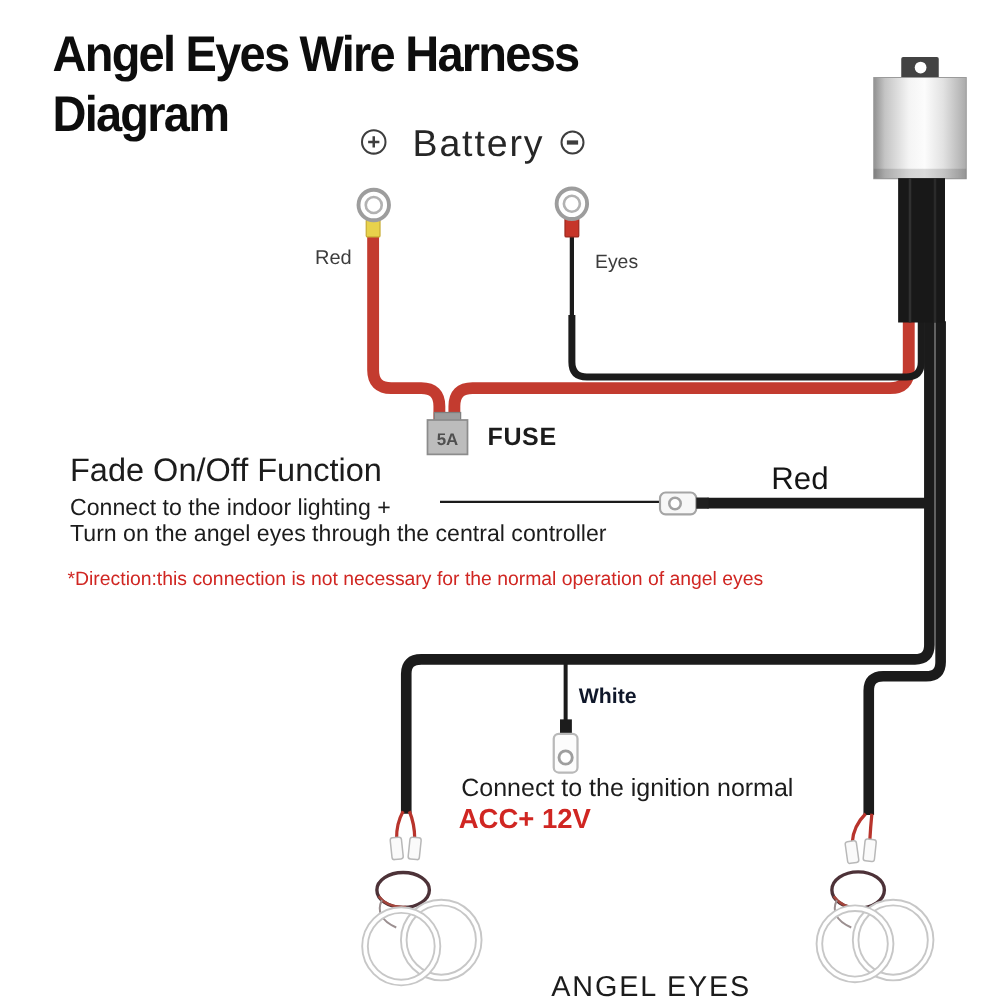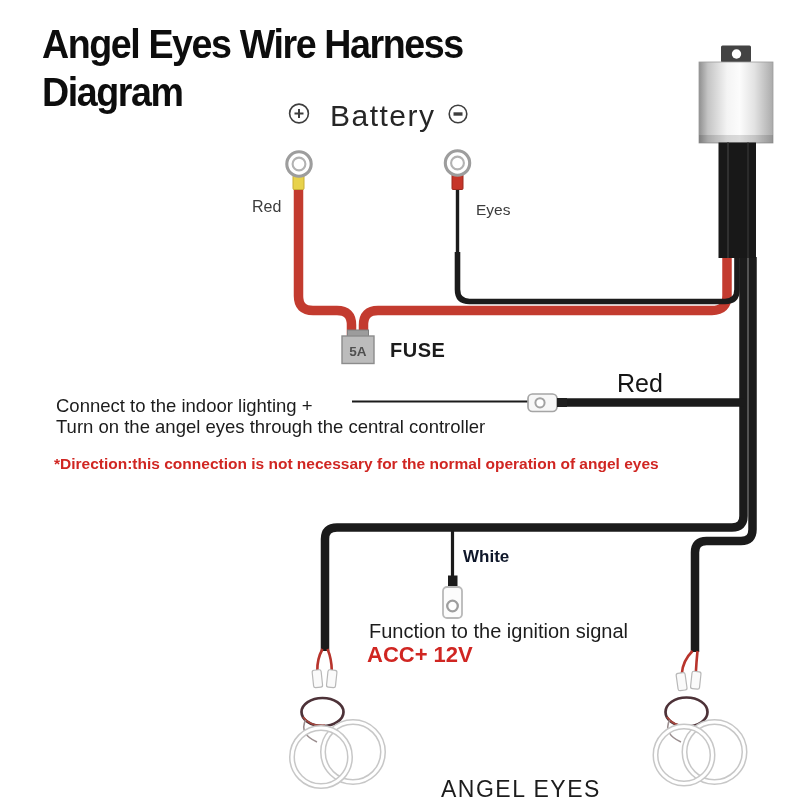--- a/index.html
+++ b/index.html
@@ -11,21 +11,21 @@
          letter-spacing:-1.5px;color:#0d0d0d;transform:scaleX(.94);transform-origin:left top;}
   .title span{display:block;}
   .battery-label{left:330px;top:99px;font-size:30px;letter-spacing:1.5px;color:#262626;}
   .lbl-red-sm{left:252px;top:198px;font-size:16px;color:#3c3c3c;}
   .lbl-black-sm{left:476px;top:201px;font-size:15.5px;color:#3c3c3c;}
   .fuse-label{left:390px;top:339px;font-size:20px;font-weight:bold;letter-spacing:.5px;}
   .fade-heading{left:56px;top:361px;font-size:26px;}
   .fade-l1{left:56px;top:395px;font-size:18.5px;}
   .fade-l2{left:56px;top:416px;font-size:18.5px;}
   .fade-l3{left:62px;top:436px;font-size:18.5px;}
-  .fade-warning{left:54px;top:455px;font-size:15.5px;font-weight:bold;
+  .fade-warning{left:54px;top:455px;font-size:15.5px;font-weight:normal;
                 color:var(--warning_red,#d02622);}
   .lbl-red-big{left:617px;top:369px;font-size:25px;color:#151515;}
   .lbl-white{left:463px;top:547px;font-size:17px;font-weight:bold;color:#0f172a;}
   .ign-l1{left:369px;top:620px;font-size:20px;}
   .ign-l2{left:367px;top:642px;font-size:22px;font-weight:bold;color:var(--warning_red,#d02622);}
   .angel-eyes{left:441px;top:738px;font-size:23px;letter-spacing:1.5px;margin-top:38px;}
   .w-red{stroke:var(--wire_red,#c33b2f);fill:none;}
   .w-black{stroke:var(--wire_black,#1b1b1b);fill:none;}
   .fray{stroke:var(--fray_red,#b8342c);fill:none;}
   .sleeve-y{fill:var(--sleeve_yellow,#e8d24b);stroke:#c9ae35;}
@@ -150,23 +150,24 @@
     <span>Angel Eyes Wire Harness</span>
     <span>Diagram</span>
   </div>
 
   <div class="txt battery-label">Battery</div>
   <div class="txt lbl-red-sm">Red</div>
   <div class="txt lbl-black-sm">Eyes</div>
 
   <div class="txt fuse-label">FUSE</div>
 
+  <div class="txt fade-heading">Fade On/Off Function</div>
   <div class="txt fade-l2">Turn on the angel eyes through the central controller</div>
   <div class="txt fade-l1">Connect to the indoor lighting +</div>
   <div class="txt fade-warning">*Direction:this connection is not necessary for the normal operation of angel eyes</div>
   <div class="txt lbl-red-big">Red</div>
 
   <div class="txt lbl-white">White</div>
-  <div class="txt ign-l1">Function to the ignition signal</div>
+  <div class="txt ign-l1">Connect to the ignition normal</div>
   <div class="txt ign-l2">ACC+ 12V</div>
 
   <div class="txt angel-eyes">ANGEL EYES</div>
 </div>
 
 </body></html>

